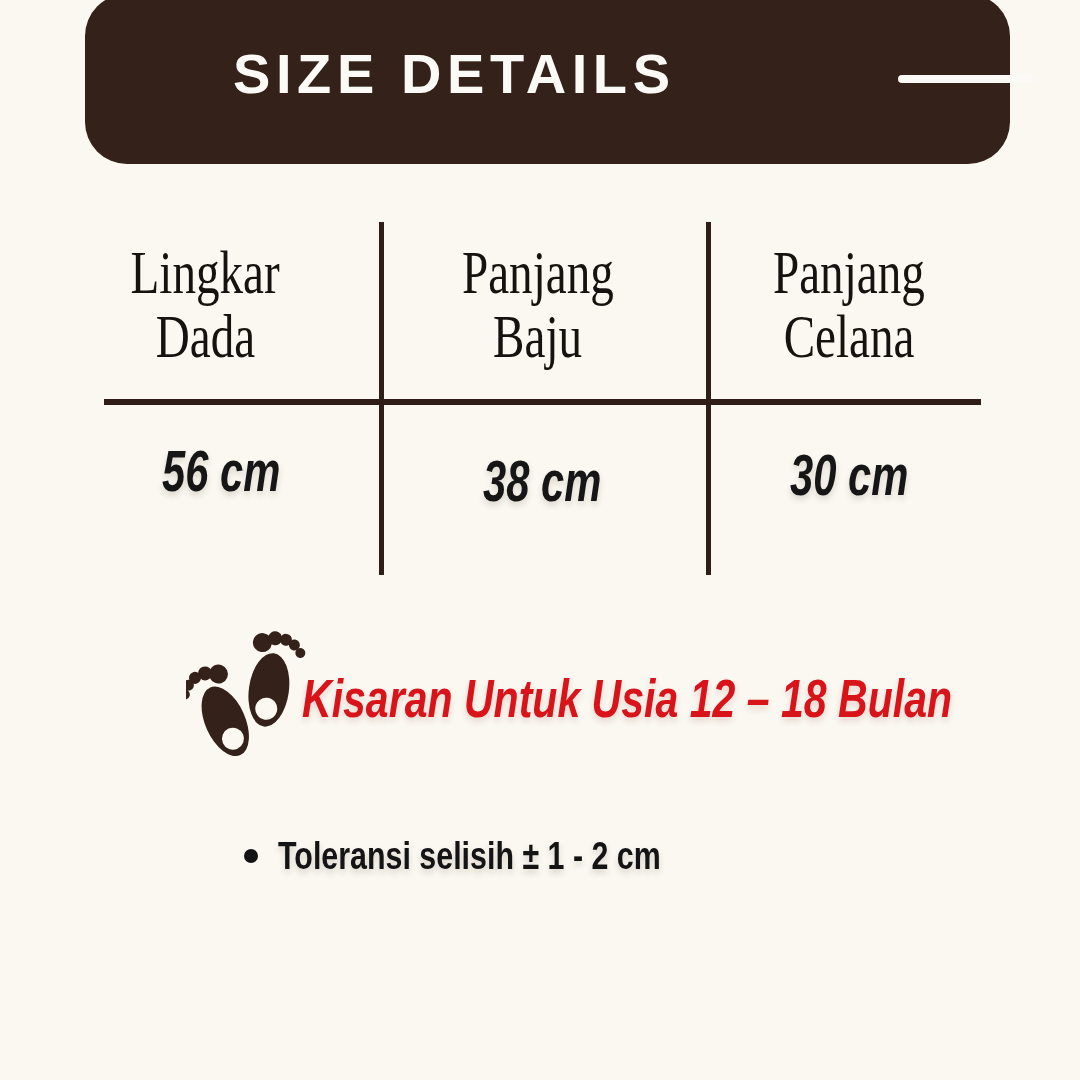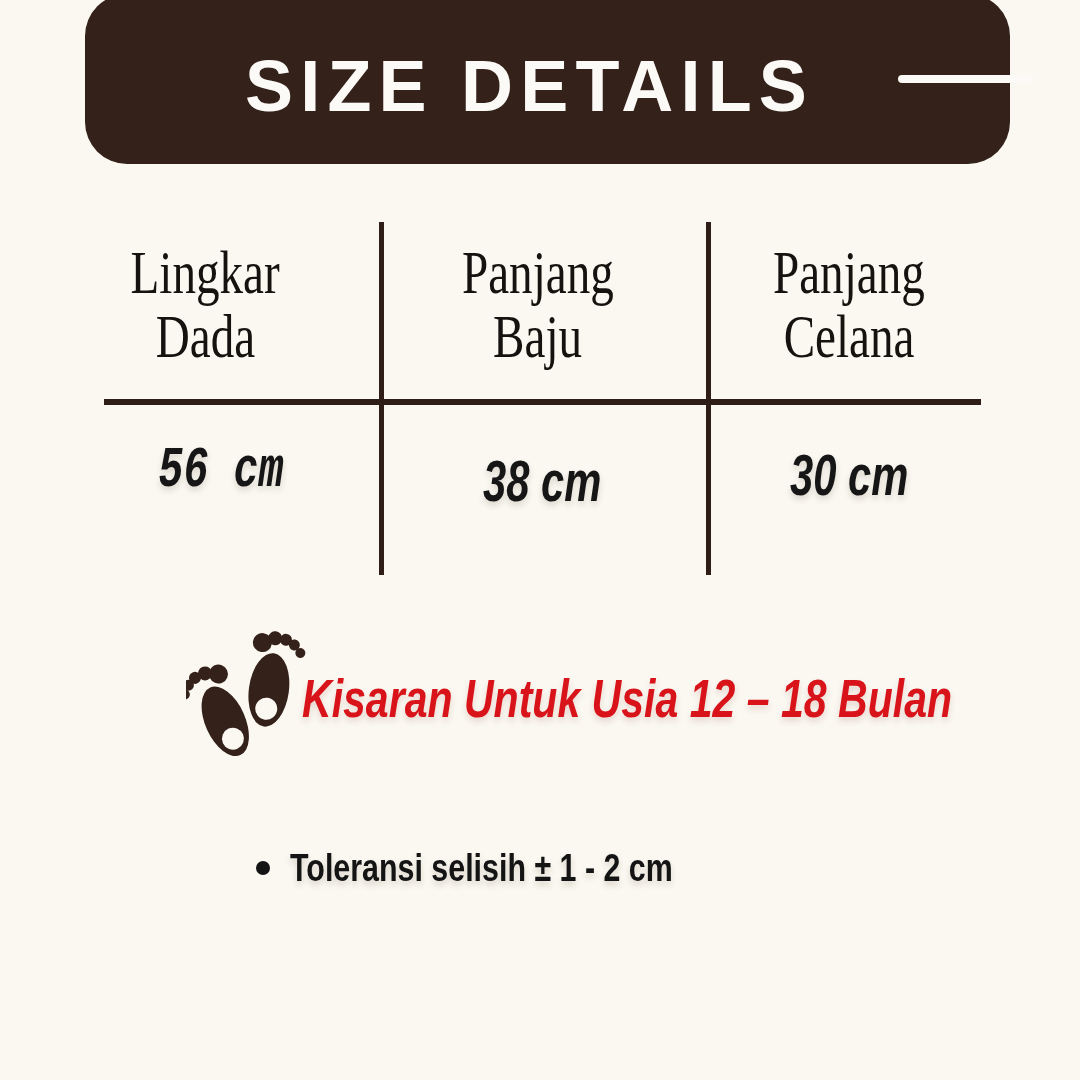--- a/index.html
+++ b/index.html
@@ -11,22 +11,22 @@
     overflow:hidden;
     font-family:"Liberation Sans",sans-serif;
     color:#141414;
   }
   
   .banner{
     position:absolute;left:85px;top:-6px;width:925px;height:170px;
     background:#33211A;border-radius:42px;
   }
   .banner-title{
-    position:absolute;left:148px;top:42px;margin:12px;
-    font-size:72px;font-weight:700;line-height:76px;
+    position:absolute;left:148px;top:42px;margin:0;
+    font-size:56px;font-weight:700;line-height:76px;
     letter-spacing:0.10em;color:#FCFAF6;white-space:nowrap;
   }
   .banner-dash{
     position:absolute;left:813px;top:81px;width:135px;height:8px;
     background:#FCFAF6;border-radius:4px;
   }
   
   .vline{position:absolute;top:222px;width:5px;height:353px;background:#2E1E17;}
   .vline-1{left:379px;}
   .vline-2{left:706px;}
@@ -39,34 +39,34 @@
   .th .squeeze{display:inline-block;transform:scaleX(0.76);transform-origin:center;white-space:nowrap;}
   .th-1{left:48px;width:315px;}
   .th-2{left:384px;width:308px;}
   .th-3{left:714px;width:270px;}
   .tv{
     position:absolute;text-align:center;
     font-size:58px;line-height:60px;font-weight:700;font-style:italic;color:#161616;
     text-shadow:0 4px 7px rgba(70,50,30,0.16);
   }
   .tv .squeeze{display:inline-block;transform:scaleX(0.72);transform-origin:center;white-space:nowrap;}
-  .tv-1{left:64px;width:315px;top:441px;font-family:Liberation Mono, monospace;}
+  .tv-1{left:64px;width:315px;top:441px;}
   .tv-2{left:388px;width:308px;top:451px;}
   .tv-3{left:714px;width:270px;top:445px;}
   
   .feet{position:absolute;left:186px;top:626px;width:120px;height:140px;}
   .age-text{
     position:absolute;left:302px;top:668px;
     font-size:54px;line-height:60px;font-weight:700;font-style:italic;
     color:#D8141A;white-space:nowrap;
     transform:scaleX(0.76);transform-origin:left center;
     text-shadow:0 4px 7px rgba(120,30,20,0.15);
   }
   
-  .notes{position:absolute;left:244px;top:833px;margin:12px;padding:0;list-style:none;}
+  .notes{position:absolute;left:244px;top:833px;margin:0;padding:0;list-style:none;}
   .note-item{display:flex;align-items:flex-start;margin:0 0 10px 0;}
   .dot{flex:none;width:14px;height:14px;border-radius:50%;background:#141414;margin:16px 20px 0 0;}
   .note-text{
     font-size:38px;line-height:46px;font-weight:700;color:#141414;
     transform:scaleX(0.80);transform-origin:left top;white-space:nowrap;
     text-shadow:0 4px 7px rgba(70,50,30,0.18);
   }
 </style>
 </head>
 <body>

